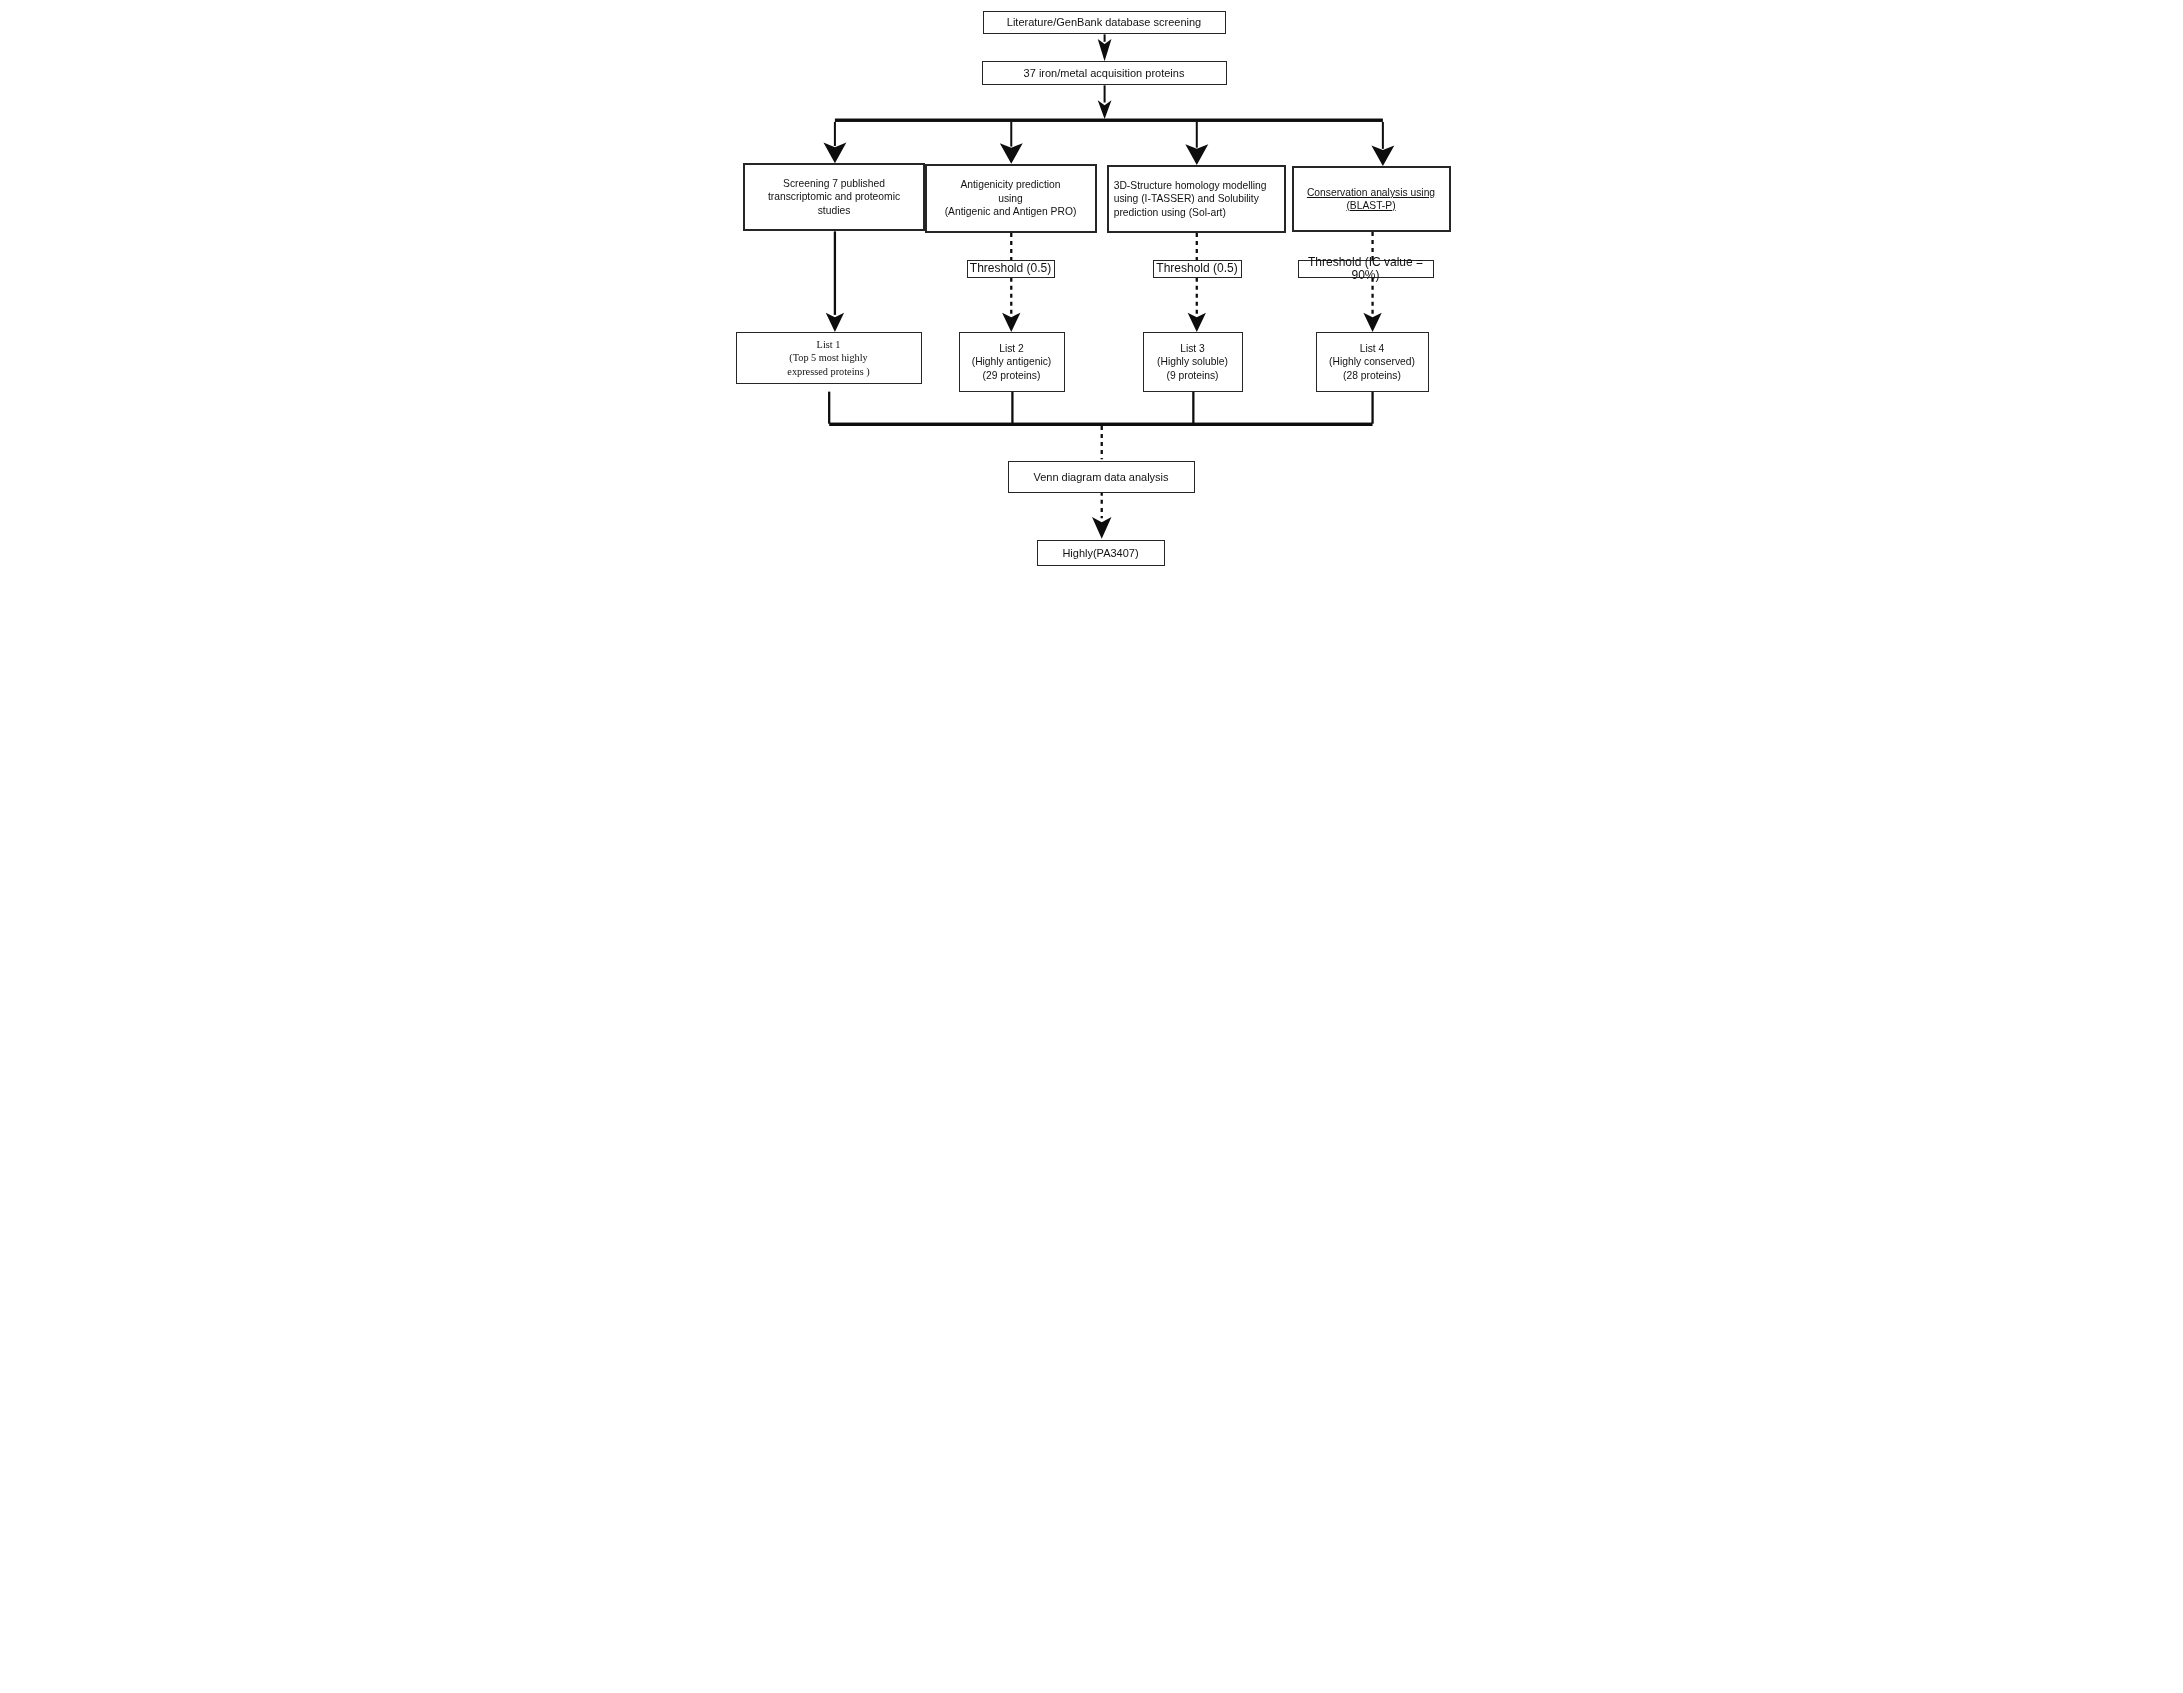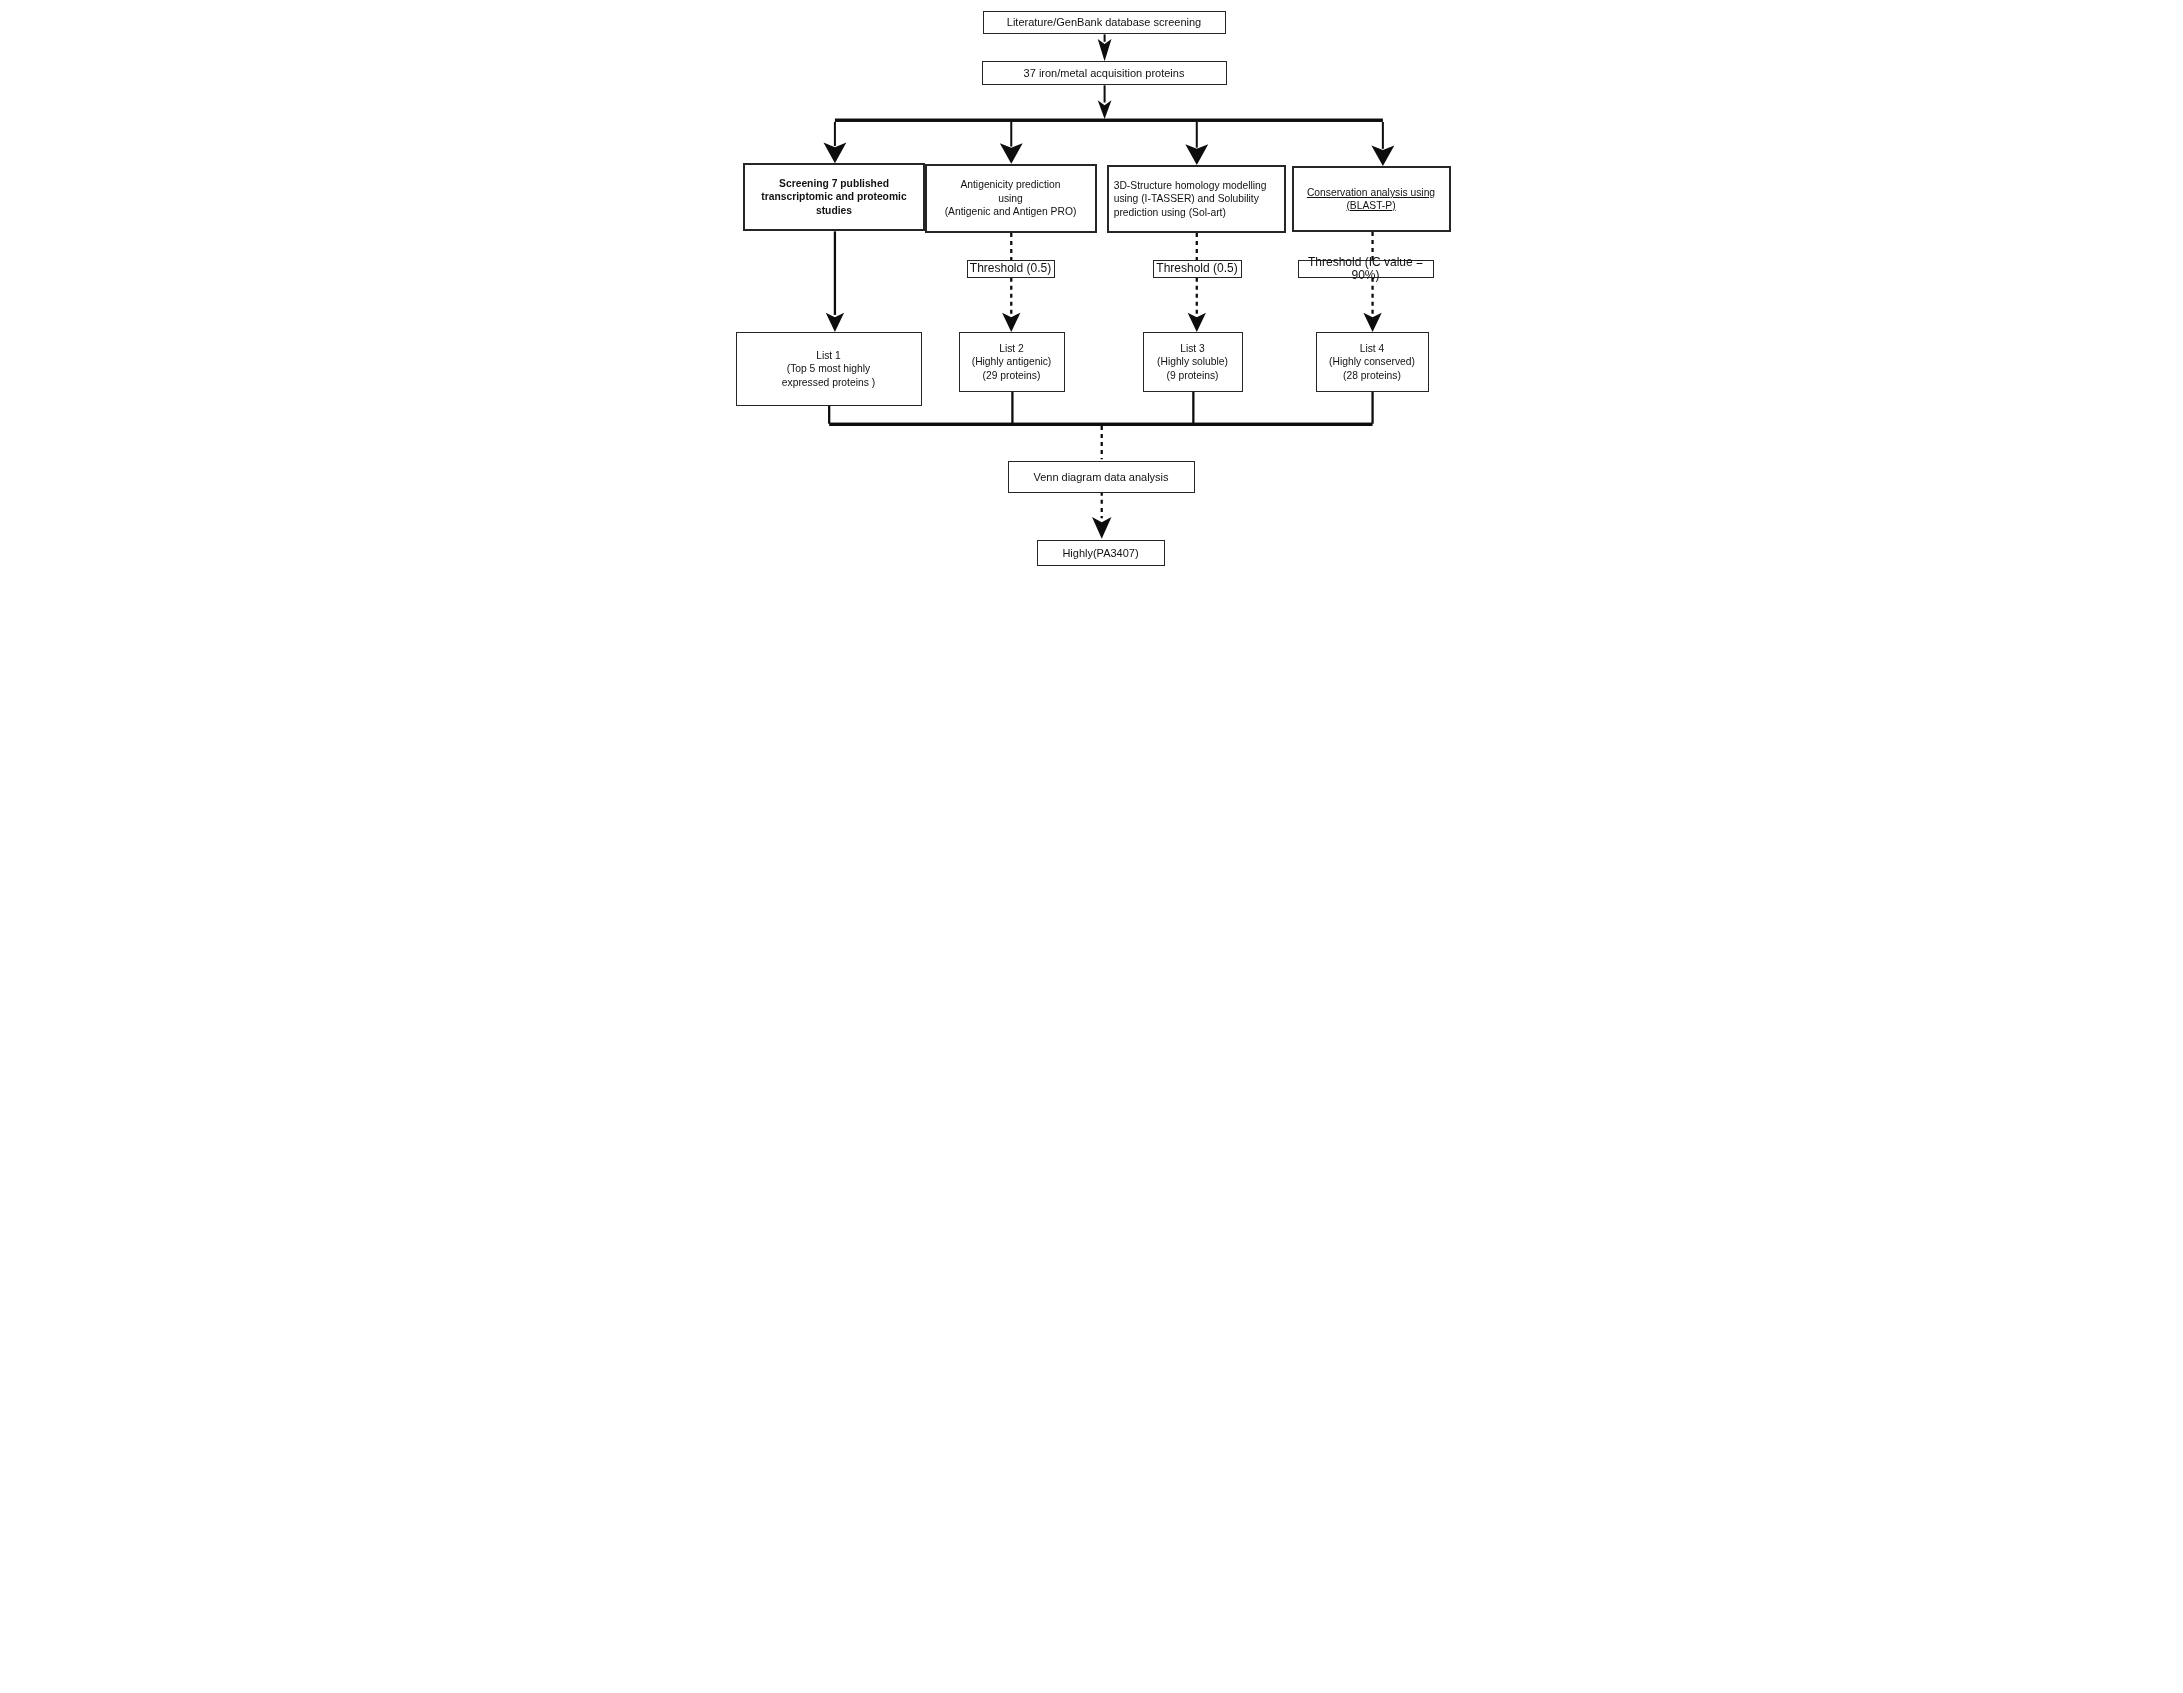--- a/index.html
+++ b/index.html
@@ -23,28 +23,28 @@
     display:flex; align-items:center; justify-content:center;
     text-align:center; white-space:pre-line; line-height:1.3;
   }
   .box.thickb{border-width:2.3px;}
   .box.align-left{text-align:left; justify-content:flex-start; padding-left:5.2px; padding-right:9px;}
   .f19{font-size:11px;} .f18{font-size:10.3px;} .f17{font-size:12px; line-height:1.1;}
 
   
   .box-a   {left:255px; top:6.9px;  width:243px; height:23.5px;}
   .box-b   {left:254px; top:57px; width:245px; height:24px;}
-  .b1      {left:15.5px;  top:159px; width:182px; height:68px;font-weight:bold;}
+  .b1      {left:15.5px;  top:159px; width:182px; height:68px;}
   .b2      {left:197px; top:160px; width:172px; height:69px;}
   .b3      {left:379px; top:161px; width:179px; height:68px;}
   .b4      {left:564px; top:162px; width:159px; height:66px;text-decoration:underline;}
   .t2      {left:239px; top:256px; width:88px; height:18px;}
   .t3      {left:425px; top:256px; width:89px; height:18px;}
   .t4      {left:570px; top:256px; width:136px; height:18px;}
-  .l1      {left:8px;  top:328px; width:186px; height:74px;}
+  .l1      {left:8px;  top:328px; width:186px; height:52px;font-family:Liberation Serif, serif;}
   .l2      {left:231px; top:328px; width:106px; height:60px;}
   .l3      {left:415px; top:328px; width:100px; height:60px;}
   .l4      {left:588px;top:328px; width:113px; height:60px;}
   .venn    {left:280px; top:457px; width:187px; height:31.5px;}
   .hasap   {left:309px; top:536px; width:128px; height:26px;}
 </style>
 </head>
 <body>
 
 <div class="canvas">

